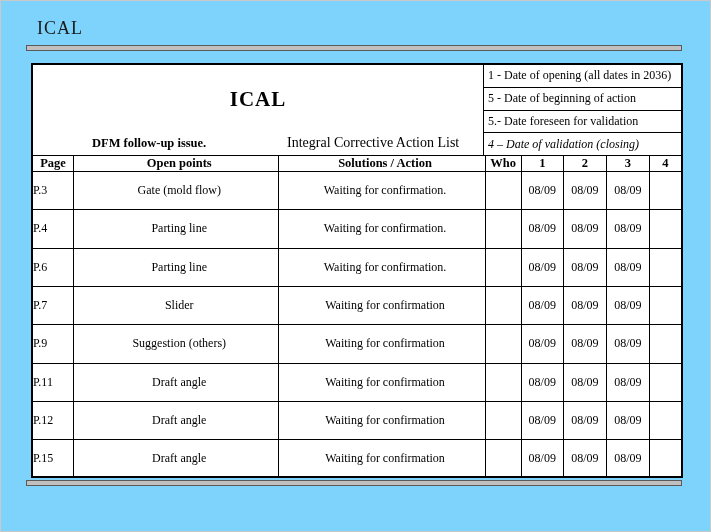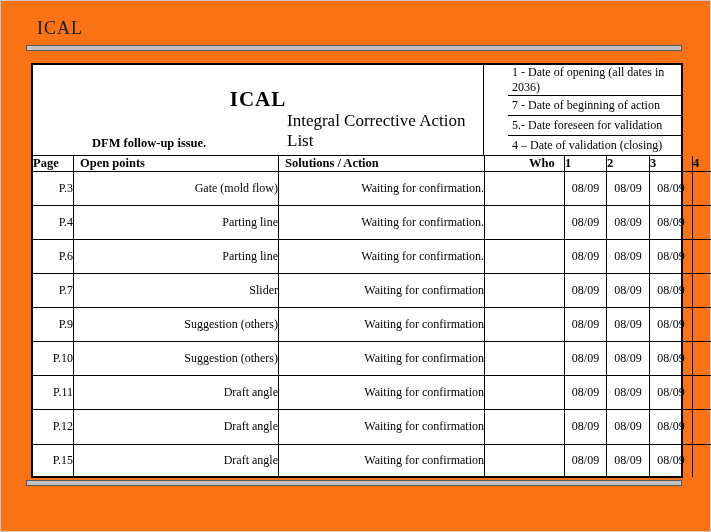--- a/index.html
+++ b/index.html
@@ -4,21 +4,21 @@
 <style>
   * { margin:0; padding:0; box-sizing:content-box; }
   html,body { background:#fff; }
   body {
     width:711px; height:532px;
     font-family:"Liberation Serif","DejaVu Serif",serif;
     color:#000; position:relative; overflow:hidden;
   }
   .screen {
     position:absolute; left:0; top:0; width:709px; height:530px;
-    border:1px solid #c9c9c9; background:#f97316;
+    border:1px solid #c9c9c9; background:#7dd3fc;
   }
   .page-title {
     position:absolute; left:36px; top:17px;
     font-size:18px; letter-spacing:1px; color:#1a1a1a;
   }
   .hrule {
     position:absolute; left:25px; width:654px; height:4px;
     background:#c0c0c0; border:1px solid #5a5a5a;
   }
   .hrule.top    { top:44px; }
@@ -30,46 +30,45 @@
     border:2px solid #000; background:#fff;
   }
   .thead-block { display:flex; height:90px; border-bottom:1px solid #000; }
   .title-cell { width:450px; border-right:1px solid #000; position:relative; }
   .table-title {
     text-align:center; margin-top:22px;
     font-size:21px; font-weight:bold; letter-spacing:1px;
   }
   .subtitle-row { position:absolute; left:0; right:0; bottom:4px; height:16px; }
   .dfm-label { position:absolute; left:59px; bottom:0; font-size:12.5px; font-weight:bold; }
-  .integral-label { position:absolute; left:254px; bottom:0; font-size:17px; }
+  .integral-label { position:absolute; left:254px; bottom:0; font-size:14px; }
 
   .legend { flex:1; display:flex; flex-direction:column; }
   .legend-item {
     flex:1; display:flex; align-items:center;
     padding-left:4px; font-size:12px;
     border-bottom:1px solid #000;
-    margin-left:24px;
   }
-  .legend-item:last-child { border-bottom:none; }
+  .legend-item:last-child { border-bottom:none;font-style:italic; }
 
   table.grid {
     width:100%; height:321px;
     border-collapse:collapse; table-layout:fixed;
     border:hidden; 
   }
   table.grid th, table.grid td {
     border:1px solid #000; font-size:12px;
     overflow:hidden; white-space:nowrap; vertical-align:middle;
   }
-  table.grid th { font-size:12.5px; font-weight:bold; text-align:left; }
-  th.col1, th.col2, td.col1, td.col2 { text-align:right; padding-left:6px; }
+  table.grid th { font-size:12.5px; font-weight:bold; text-align:center; }
+  th.col1, th.col2, td.col1, td.col2 { text-align:center; padding-left:6px; }
   td.col0, td.col3, td.col4, td.col5, td.col6, td.col7 { text-align:center; }
-  td.col0 { text-align:right; }
+  td.col0 { text-align:left; }
   .col0 { width:40px; } .col1 { width:198px; } .col2 { width:199px; }
-  .col3 { width:35px;padding-left:44px; } .col4 { width:41px; }  .col5 { width:42px; }
+  .col3 { width:35px; } .col4 { width:41px; }  .col5 { width:42px; }
   .col6 { width:42px; } .col7 { width:31px; }
 </style>
 </head>
 <body>
 
 <div class="screen">
 
   <div class="page-title">ICAL</div>
   <div class="hrule top"></div>
 
@@ -78,21 +77,21 @@
     <div class="thead-block">
       <div class="title-cell">
         <div class="table-title">ICAL</div>
         <div class="subtitle-row">
           <span class="dfm-label">DFM follow-up issue.</span>
           <span class="integral-label">Integral Corrective Action List</span>
         </div>
       </div>
       <div class="legend">
         <div class="legend-item">1 - Date of opening (all dates in 2036)</div>
-        <div class="legend-item">7 - Date of beginning of action</div>
+        <div class="legend-item">5 - Date of beginning of action</div>
         <div class="legend-item">5.- Date foreseen for validation</div>
         <div class="legend-item">4 – Date of validation (closing)</div>
       </div>
     </div>
 
     <table class="grid">
       <thead>
         <tr>
             <th class="col0">Page</th>
             <th class="col1">Open points</th>
@@ -149,30 +148,20 @@
             <td class="col0">P.9</td>
             <td class="col1">Suggestion (others)</td>
             <td class="col2">Waiting for confirmation</td>
             <td class="col3"></td>
             <td class="col4">08/09</td>
             <td class="col5">08/09</td>
             <td class="col6">08/09</td>
             <td class="col7"></td>
           </tr>
           <tr>
-            <td class="col0">P.10</td>
-            <td class="col1">Suggestion (others)</td>
-            <td class="col2">Waiting for confirmation</td>
-            <td class="col3"></td>
-            <td class="col4">08/09</td>
-            <td class="col5">08/09</td>
-            <td class="col6">08/09</td>
-            <td class="col7"></td>
-          </tr>
-          <tr>
             <td class="col0">P.11</td>
             <td class="col1">Draft angle</td>
             <td class="col2">Waiting for confirmation</td>
             <td class="col3"></td>
             <td class="col4">08/09</td>
             <td class="col5">08/09</td>
             <td class="col6">08/09</td>
             <td class="col7"></td>
           </tr>
           <tr>

